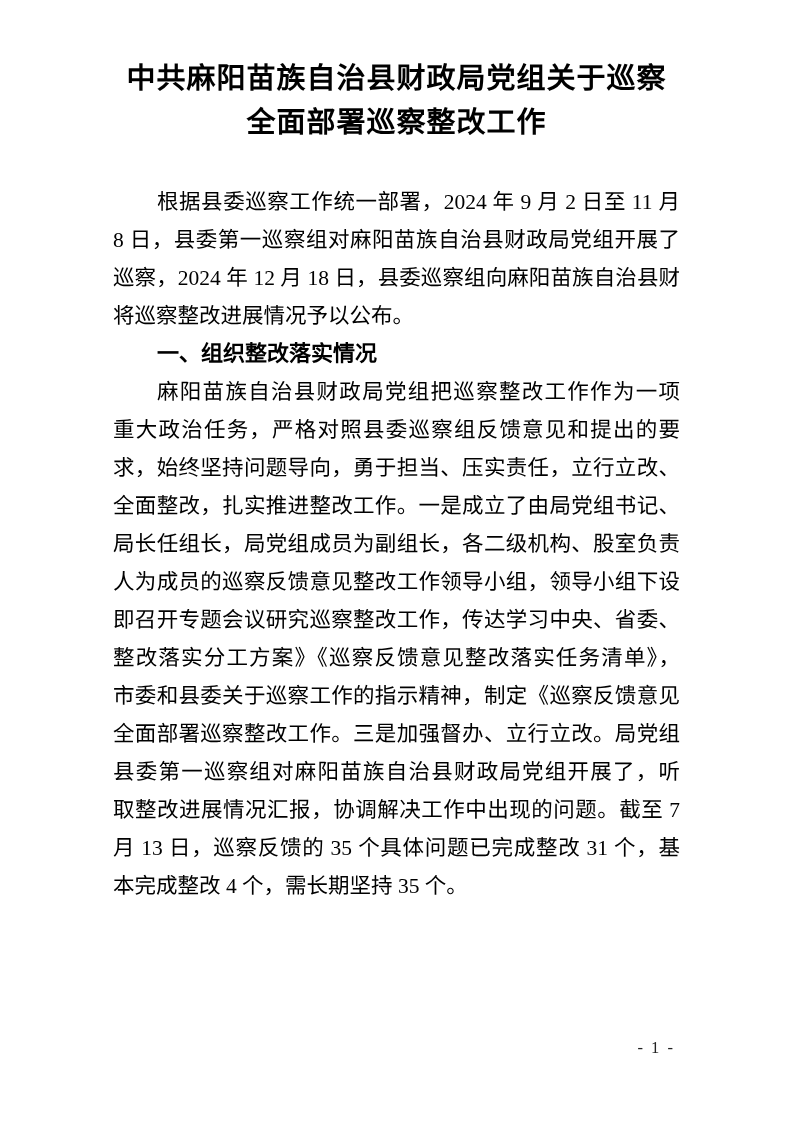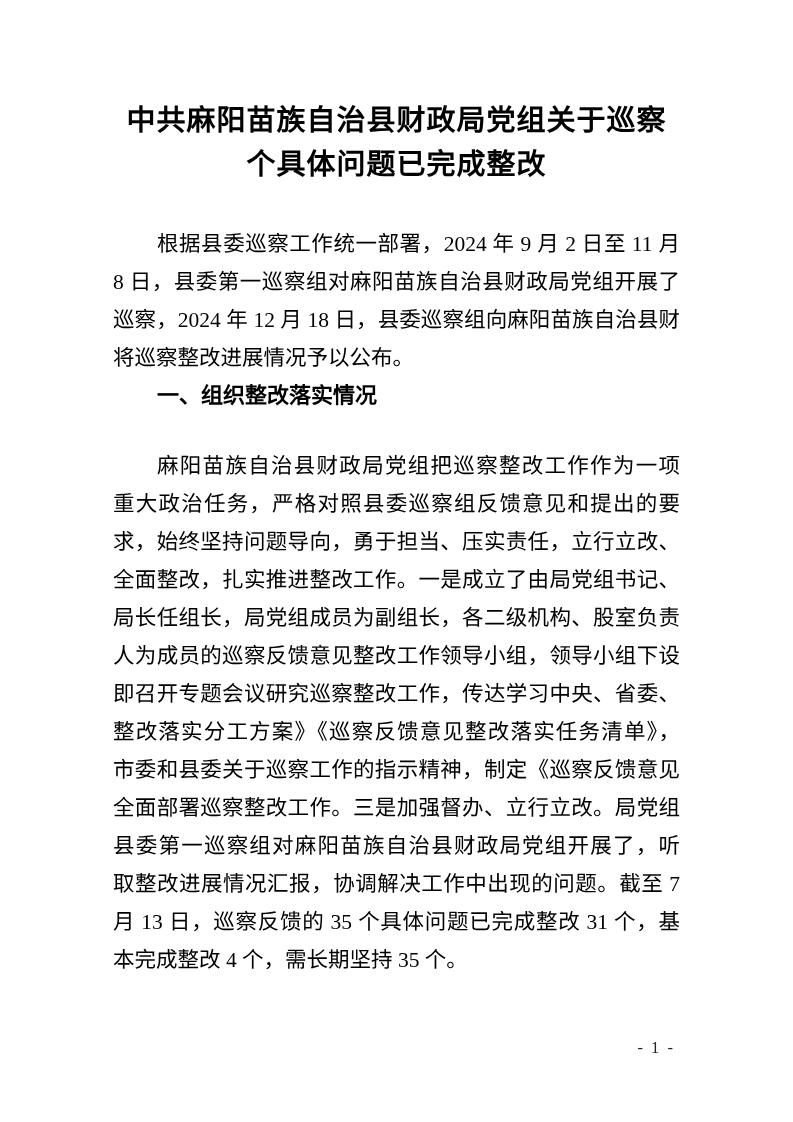--- a/index.html
+++ b/index.html
@@ -16,41 +16,40 @@
     font-family: "Liberation Serif", "DejaVu Serif", serif;
     overflow: hidden;
   }
   .content {
     position: absolute;
     left: 113px;
     top: 0;
     width: 567px;
   }
   .doc-title {
-    padding-top: 98px;
+    padding-top: 56px;
     text-align: center;
     font-weight: 700;
     font-size: 29px;
     line-height: 44px;
     letter-spacing: 1px;
   }
   .body-text {
     margin-top: 39px;
     font-size: 21.5px;
   }
   .line {
     height: 38px;
     line-height: 38px;
     text-align: justify;
     text-align-last: justify;
     white-space: nowrap;
   }
   .line.para-start {
     text-indent: 44px;
-    margin-top: 32px;
   }
   .line.para-end {
     text-align-last: left;
   }
   .heading-line {
     height: 38px;
     line-height: 38px;
     font-family: "Liberation Sans", "DejaVu Sans", sans-serif;
     font-weight: 700;
     font-size: 22px;
@@ -69,21 +68,21 @@
   }
 </style>
 </head>
 <body>
 
 <div class="page">
   <div class="content">
 
     <div class="doc-title">
       <div>中共麻阳苗族自治县财政局党组关于巡察</div>
-      <div>个具体问题已完成整改</div>
+      <div>全面部署巡察整改工作</div>
     </div>
 
     <div class="body-text">
 
       <div>
         <div class="line para-start">根据县委巡察工作统一部署，2024 年 9 月 2 日至 11 月</div>
         <div class="line">8 日，县委第一巡察组对麻阳苗族自治县财政局党组开展了</div>
         <div class="line">巡察，2024 年 12 月 18 日，县委巡察组向麻阳苗族自治县财</div>
         <div class="line para-end">将巡察整改进展情况予以公布。</div>
       </div>

